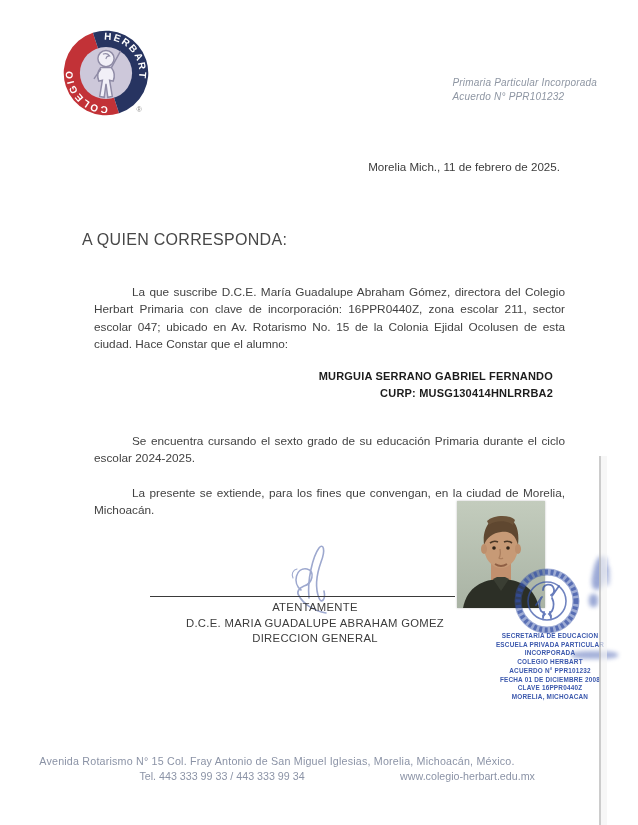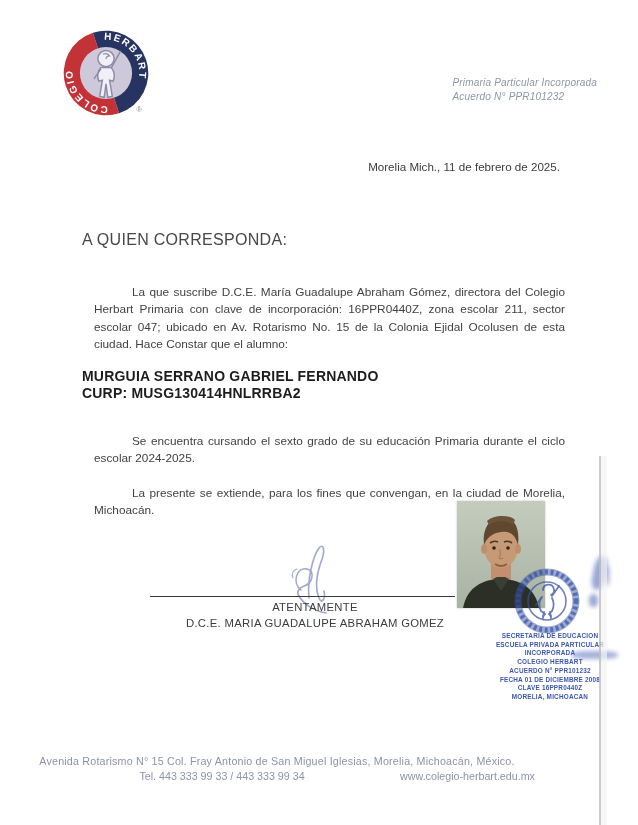--- a/index.html
+++ b/index.html
@@ -10,22 +10,22 @@
   .header-info{position:absolute;top:40px;right:41px;text-align:left;
                font-style:italic;font-size:10px;line-height:13.8px;color:#8e96a3;letter-spacing:.2px;margin-top:36px;}
   
   .date{position:absolute;left:82px;top:160px;width:478px;text-align:right;font-size:11.6px;color:#3c3c3c;}
   .salutation{position:absolute;left:82px;top:231px;font-size:16px;color:#474747;letter-spacing:.3px;}
   .para{position:absolute;left:82px;width:471px;margin:12px;font-size:11.8px;line-height:17.4px;
         text-align:justify;text-indent:38px;color:#424242;}
   .p1{top:272px;}
   .p2{top:421px;}
   .p3{top:473px;}
-  .student-block{position:absolute;left:82px;top:368px;width:471px;text-align:left;
-                 font-weight:bold;font-size:14px;line-height:16.5px;color:#1c1c1c;letter-spacing:.2px;}
+  .student-block{position:absolute;left:82px;top:368px;width:471px;text-align:right;
+                 font-weight:bold;font-size:11px;line-height:16.5px;color:#1c1c1c;letter-spacing:.2px;}
   
   .photo{position:absolute;left:457px;top:501px;width:88px;height:107px;box-shadow:0 0 2px rgba(0,0,0,.25);}
   
   .signature{position:absolute;left:263px;top:540px;width:104px;height:80px;opacity:.85;}
   .sig-line{position:absolute;left:150px;top:596px;width:305px;height:1.3px;background:#3a3a3a;}
   .closing-block{position:absolute;left:105px;top:600px;width:420px;text-align:center;
                  font-size:11.3px;line-height:15.6px;color:#3d3d3d;letter-spacing:.3px;}
   
   .stamp-circle{position:absolute;left:500px;top:556px;width:95px;height:90px;filter:blur(.4px);opacity:.88;}
   .stamp-text{position:absolute;left:477px;top:632px;width:146px;text-align:center;
@@ -133,20 +133,21 @@
       <path d="M46 58 C44 40 50 16 56 8 C60 3 63 9 58 22 C53 36 52 48 56 58 C58 64 63 60 61 51"></path>
       <path d="M36 56 C40 63 50 71 63 73"></path>
       <path d="M30 38 C28 34 30 30 34 29" stroke-width="1.1"></path>
     </g>
   </svg>
 
   <div class="sig-line"></div>
   <div class="closing-block">
     <div>ATENTAMENTE</div>
     <div>D.C.E. MARIA GUADALUPE ABRAHAM GOMEZ</div>
+    <div>DIRECCION GENERAL</div>
   </div>
 
   <svg class="stamp-circle" viewBox="0 0 95 90">
     <g stroke="#3450a5" fill="none">
       <circle cx="47" cy="45" r="29" stroke-width="7" opacity=".55"></circle>
       <circle cx="47" cy="45" r="29" stroke-width="5" stroke-dasharray="3 2.6" opacity=".85"></circle>
       <circle cx="47" cy="45" r="19" stroke-width="1.6" opacity=".8"></circle>
       <g stroke-width="1.8" opacity=".85" stroke-linecap="round">
         <path d="M43 34 a5.5 5.5 0 1 1 8 5"></path>
         <path d="M41 42 C39 46 39 51 41 55 L45 58 L43 60 M52 42 C54 46 54 51 52 55 L49 58 L51 60"></path>

